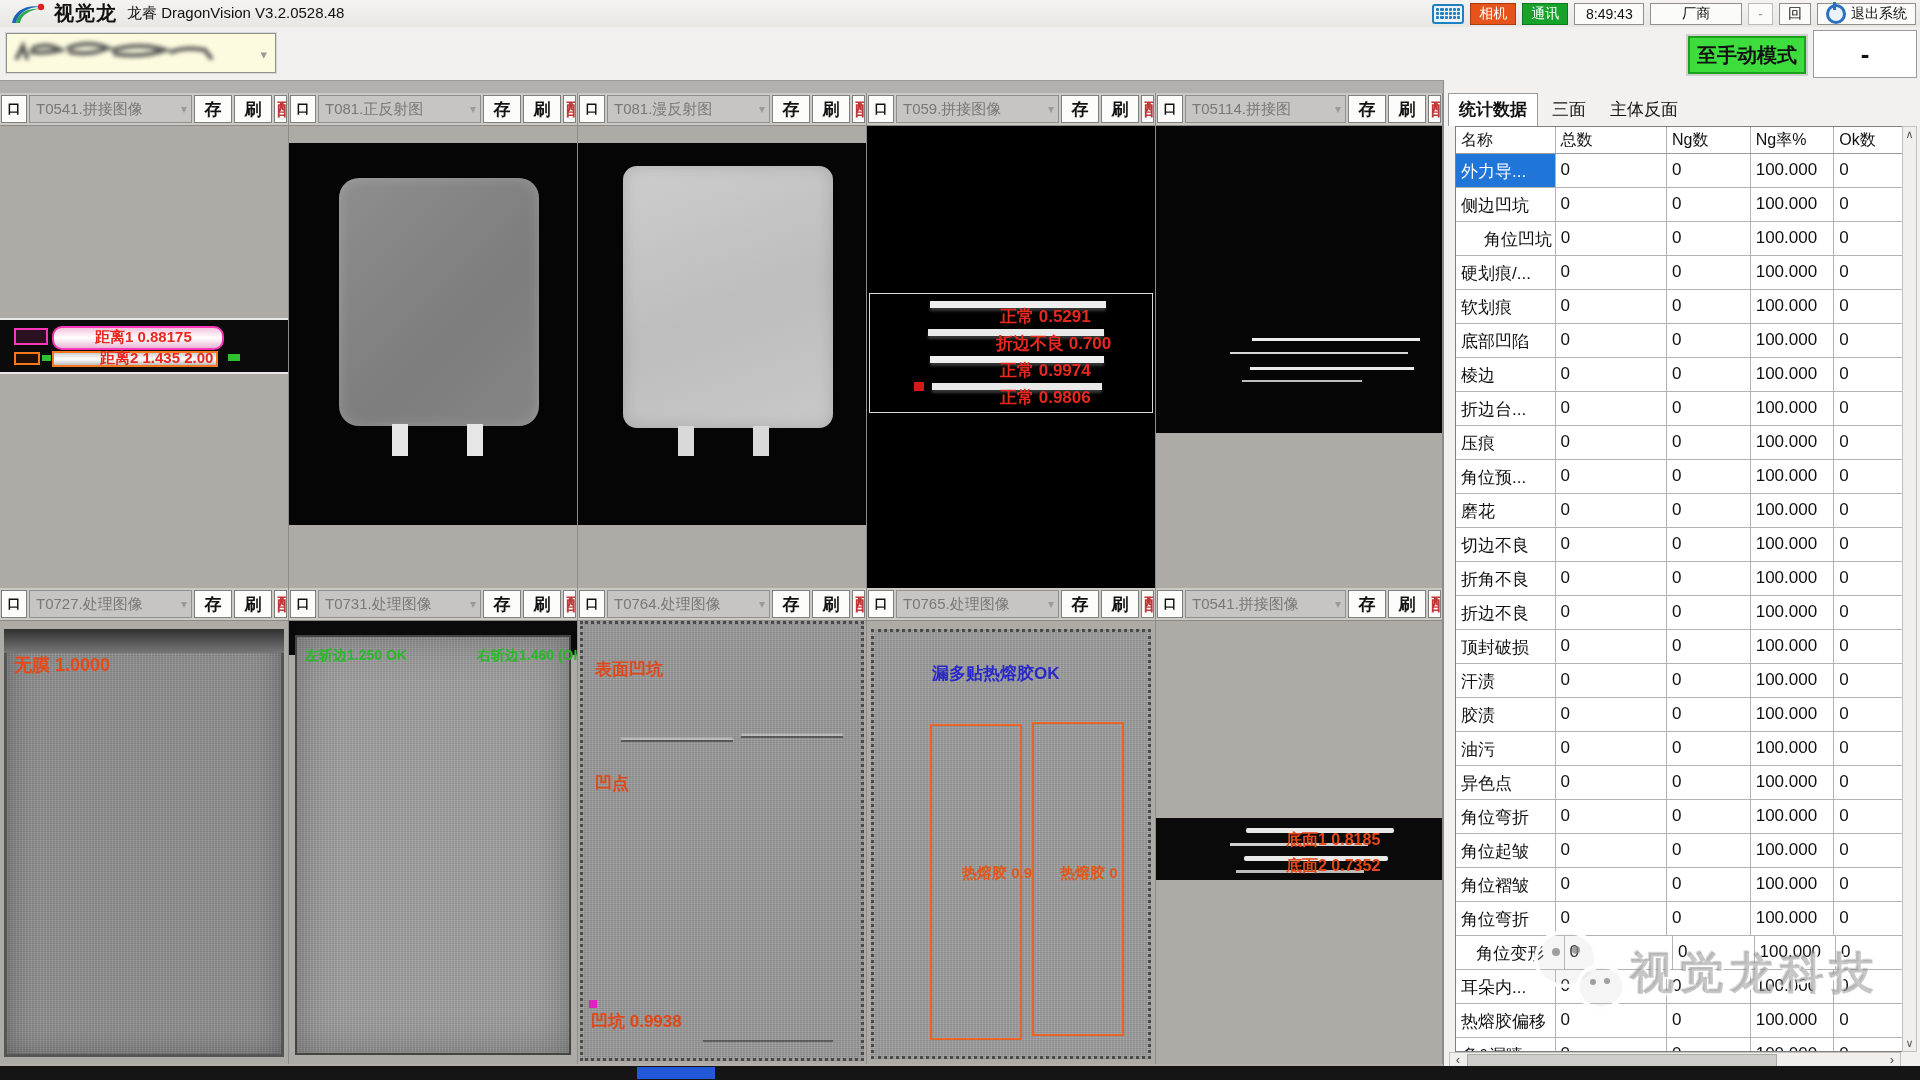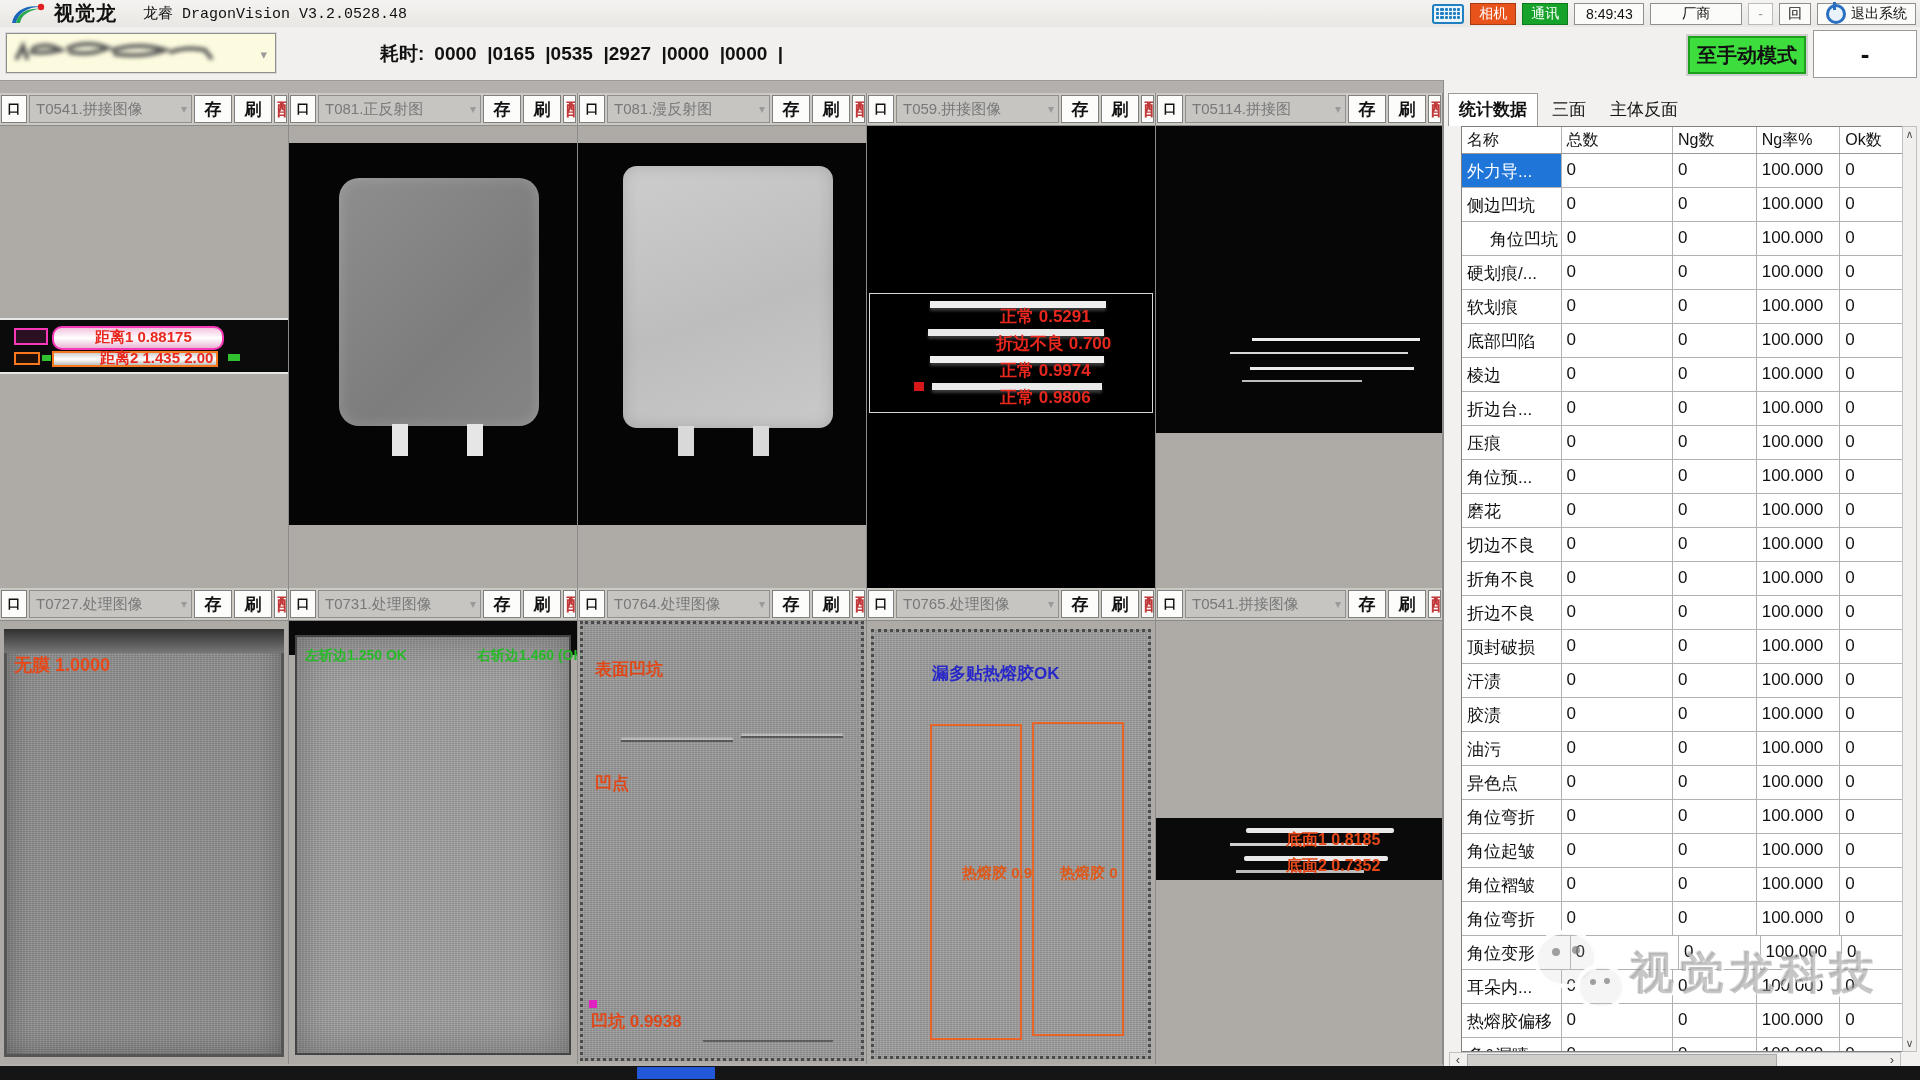--- a/index.html
+++ b/index.html
@@ -3,21 +3,21 @@
 <meta charset="utf-8">
 <style>
   html,body{margin:0;padding:0;}
   body{width:1920px;height:1080px;position:relative;overflow:hidden;
        background:#b3b0ad;font-family:"Liberation Sans","DejaVu Sans",sans-serif;color:#111;}
   
   .titlebar{position:absolute;left:0;top:0;width:1920px;height:27px;
     background:linear-gradient(#f4f3f1,#e9e7e3);border-bottom:1px solid #c2c0bc;
     display:flex;align-items:center;}
   .brand{font-size:20px;font-weight:bold;margin-left:6px;letter-spacing:1px;}
-  .product{font-size:15px;margin-left:26px;font-family:Liberation Mono, monospace;}
+  .product{font-size:15px;margin-left:10px;}
   .tb-right{position:absolute;right:4px;top:2px;height:23px;display:flex;align-items:center;gap:6px;}
   .tbtn{box-sizing:border-box;height:22px;border:1px solid #8f8f8f;background:#fbfbfa;
     display:flex;align-items:center;justify-content:center;font-size:14px;padding:0 8px;}
   .tbtn.cam{background:#e8531c;border-color:#a83a10;color:#fff;}
   .tbtn.comm{background:#17a32b;border-color:#0d7a1d;color:#fff;}
   .tbtn.small{padding:0 9px;color:#9a9a9a;border-color:#bbb;}
   .kbico{width:32px;height:20px;border:2px solid #1f7fc0;border-radius:3px;background:#eaf5fc;
     display:grid;grid-template-columns:repeat(6,1fr);grid-template-rows:repeat(3,1fr);gap:1px;padding:2px;box-sizing:border-box;}
   .kbico i{background:#1f7fc0;border-radius:1px;}
   .pwr{width:14px;height:14px;border:3px solid #2a6fc0;border-radius:50%;position:relative;margin-right:5px;background:#eaf2fc;}
@@ -53,21 +53,21 @@
   .ann{position:absolute;font-weight:bold;white-space:nowrap;}
   .noise{background-color:#8f8f8f;
     background-image:repeating-linear-gradient(0deg,rgba(255,255,255,.07) 0 1px,rgba(0,0,0,.06) 1px 2px),
                      repeating-linear-gradient(90deg,rgba(255,255,255,.05) 0 1px,rgba(0,0,0,.05) 1px 3px);}
   
   .statspanel{position:absolute;left:1443px;top:80px;width:477px;height:986px;background:#f2f1ef;
     border-left:1px solid #8a8a8a;box-sizing:border-box;}
   .tabs{position:absolute;left:4px;top:16px;height:30px;display:flex;align-items:flex-end;gap:4px;}
   .tab{font-size:17px;padding:4px 10px 5px 10px;}
   .tab.active{background:#fff;border:1px solid #9a9a9a;border-bottom:none;font-weight:bold;}
-  .stats-table{position:absolute;left:17px;top:46px;width:452px;height:926px;background:#fff;
+  .stats-table{position:absolute;left:11px;top:46px;width:452px;height:926px;background:#fff;
     border:1px solid #808080;overflow:hidden;box-sizing:border-box;}
   .trow{display:flex;height:33px;border-bottom:1px solid #b2b2b2;background:#fff;}
   .trow.head{height:26px;border-bottom:1px solid #9a9a9a;}
   .tcell{box-sizing:border-box;border-right:1px solid #b2b2b2;padding:6px 4px 0 5px;font-size:17px;
     overflow:hidden;white-space:nowrap;}
   .trow.head .tcell{font-size:16px;padding-top:3px;}
   .tcell.sel{background:#1f75d8;color:#fff;}
   .vsb{position:absolute;left:458px;top:46px;width:15px;height:926px;background:#f0efed;border:1px solid #c0c0c0;box-sizing:border-box;}
   .vsb .ar{position:absolute;left:0;width:13px;height:15px;text-align:center;font-size:11px;color:#555;line-height:15px;}
   .hsb{position:absolute;left:5px;top:972px;width:452px;height:16px;background:#f0efed;border:1px solid #c0c0c0;box-sizing:border-box;}
@@ -128,21 +128,20 @@
   </div>
 </div>
 
 <div class="toolbar">
   <div class="combo">
     <svg width="220" height="26" viewBox="0 0 220 26">
       <path d="M4 18 L10 6 L14 18 M20 8 q14 -6 28 2 q-16 4 -30 2 M55 8 q20 -8 40 0 q-18 8 -38 4 M100 10 q26 -8 52 0 q-22 8 -50 4 M158 12 q16 -6 34 -2 l6 8" stroke="#555" stroke-width="4" fill="none" stroke-linecap="round"></path>
     </svg>
     <span class="caret">▾</span>
   </div>
-  <div class="elapsed"><span style="margin-right:10px;">耗时:</span><span>0000  |0165  |0535  |2927  |0000  |0000  |</span></div>
   <div class="manualbtn">至手动模式</div>
   <div class="minuspanel">-</div>
 </div>
 
 <div class="panel toprow" style="left:0;">
   <div class="phead">
       <div class="pbtn psel">口</div>
       <div class="pdrop">T0541.拼接图像<span class="caret">▾</span></div>
       <div class="pbtn act">存</div>
       <div class="pbtn act">刷</div>
@@ -500,21 +499,21 @@
           <div class="tcell" style="width: 72px;">0</div>
         </div>
         <div class="trow">
           <div class="tcell" style="width: 100px;">角位弯折</div>
           <div class="tcell" style="width: 112px;">0</div>
           <div class="tcell" style="width: 84px;">0</div>
           <div class="tcell" style="width: 84px;">100.000</div>
           <div class="tcell" style="width: 72px;">0</div>
         </div>
         <div class="trow">
-          <div class="tcell" style="width: 112px;">角位变形</div>
+          <div class="tcell" style="width: 112px; text-align: center;">角位变形</div>
           <div class="tcell" style="width: 112px;">0</div>
           <div class="tcell" style="width: 84px;">0</div>
           <div class="tcell" style="width: 84px;">100.000</div>
           <div class="tcell" style="width: 72px;">0</div>
         </div>
         <div class="trow">
           <div class="tcell" style="width: 100px;">耳朵内...</div>
           <div class="tcell" style="width: 112px;">0</div>
           <div class="tcell" style="width: 84px;">0</div>
           <div class="tcell" style="width: 84px;">100.000</div>

